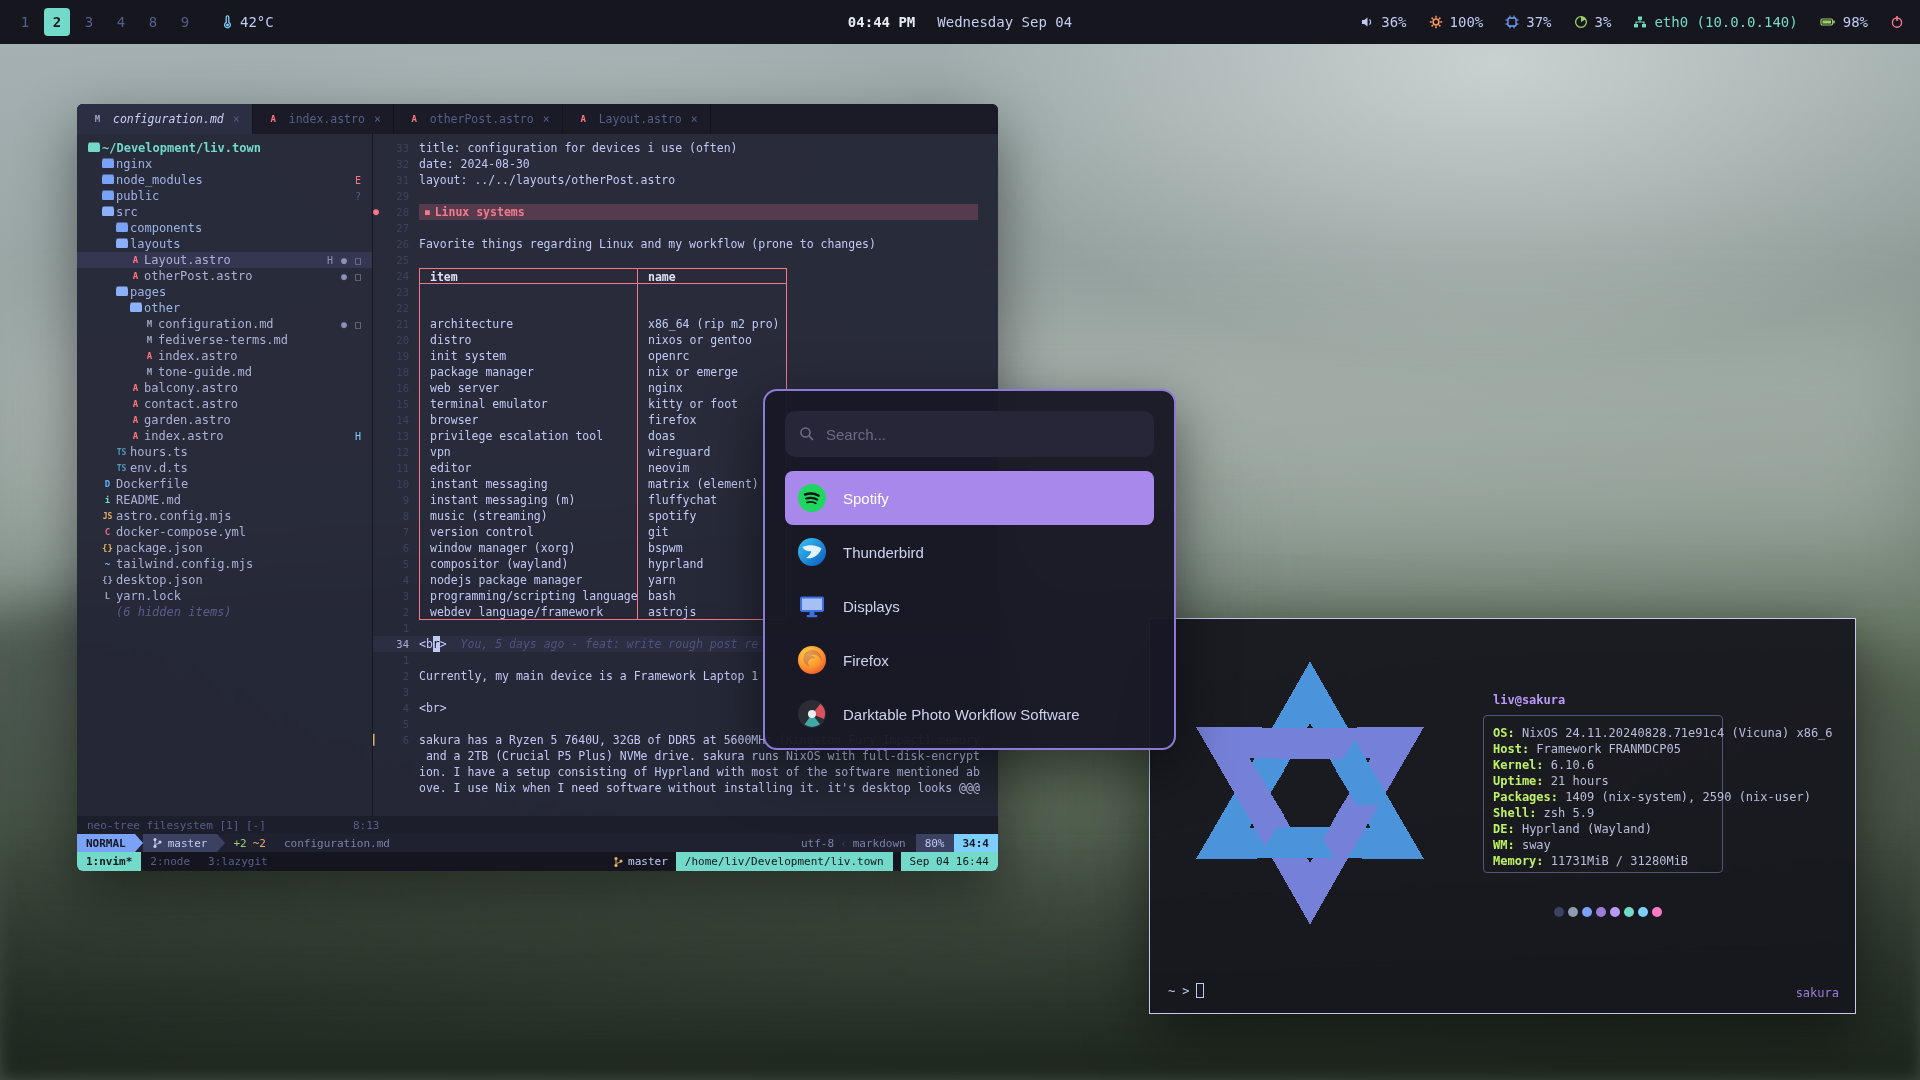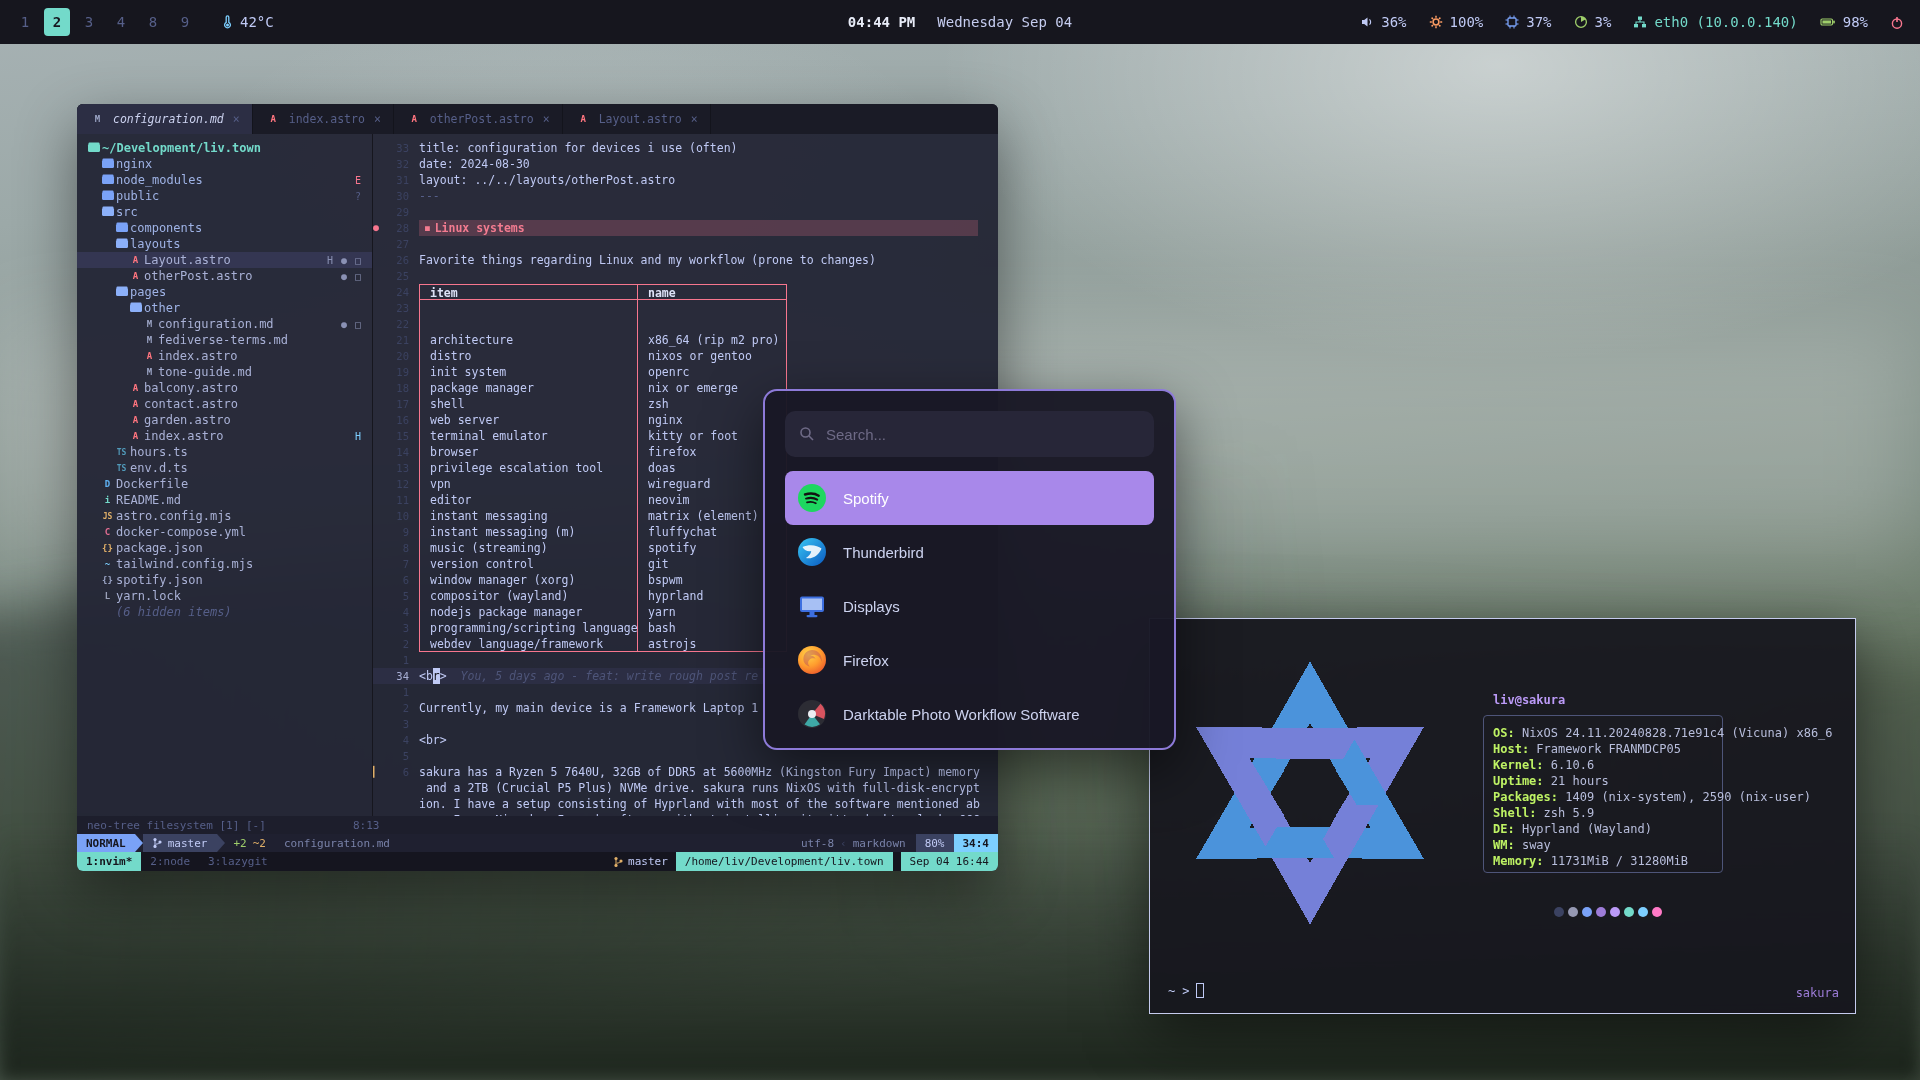--- a/index.html
+++ b/index.html
@@ -18,21 +18,21 @@
   
   .topbar{position:absolute;left:0;top:0;width:1920px;height:44px;z-index:10;background:#16161e;display:flex;align-items:center;font-family:"DejaVu Sans Mono",monospace;font-size:14px;color:#c0caf5}
   .tb-left{display:flex;align-items:center;gap:6px;padding-left:12px}
   .ws{min-width:26px;height:28px;display:flex;align-items:center;justify-content:center;border-radius:4px;color:#565f89;cursor:default}
   .ws.active{background:#73daca;color:#16161e;font-weight:bold}
   .temp{display:flex;align-items:center;gap:6px;margin-left:22px;color:#c0caf5}
   .temp svg{color:#7dcfff}
   .tb-center{position:absolute;left:50%;transform:translateX(-50%);display:flex;gap:22px;align-items:center}
   .tb-time{font-weight:bold;color:#e8ecf8}
   .tb-date{color:#c6cdf0}
-  .tb-right{margin-left:auto;display:flex;align-items:flex-end;gap:22px;padding-right:16px}
+  .tb-right{margin-left:auto;display:flex;align-items:center;gap:22px;padding-right:16px}
   .mod{display:flex;align-items:center;gap:7px;color:#c0caf5}
   .mod svg{flex:none}
   .i-vol{color:#c0caf5}.i-cpu{color:#ff9e64}.i-mem{color:#7aa2f7}.i-disk{color:#9ece6a}
   .i-net{color:#73daca}.net-text{color:#73daca}.i-bat{color:#9ece6a}.i-pow{color:#f7768e}
 
   
   .editor{position:absolute;left:77px;top:104px;width:921px;height:767px;z-index:3;background:rgba(35,37,53,0.96);border-radius:6px;overflow:hidden;box-shadow:0 22px 60px rgba(0,0,0,0.45);display:flex;flex-direction:column;font-family:"DejaVu Sans Mono",monospace;font-size:11.5px;color:#a9b1d6}
   .tabbar{flex:none;height:30px;background:#1a1b26;display:flex;align-items:stretch}
   .tab{display:flex;align-items:center;gap:7px;padding:0 12px;color:#565f89;border-right:1px solid #13141c;font-size:11.5px}
   .tab.tab-active{background:#2c2e44;color:#cdd3f0;font-style:italic}
@@ -453,21 +453,21 @@
         <div class="tree-row">
           <span class="tree-pad" style="width: 18px;"></span>
           <span class="ic ic-tw">~</span>
           <span class="tree-label">tailwind.config.mjs</span>
           <span class="tree-badge"></span>
         </div>
 
         <div class="tree-row">
           <span class="tree-pad" style="width: 18px;"></span>
           <span class="ic ic-json2">{}</span>
-          <span class="tree-label">spotify.json</span>
+          <span class="tree-label">desktop.json</span>
           <span class="tree-badge"></span>
         </div>
 
         <div class="tree-row">
           <span class="tree-pad" style="width: 18px;"></span>
           <span class="ic ic-lock">L</span>
           <span class="tree-label">yarn.lock</span>
           <span class="tree-badge"></span>
         </div>
 
@@ -510,31 +510,20 @@
           <span class="gut">31</span>
           <span class="c1"></span>
           <span class="c2"></span>
           <span class="pre"></span>
           <span class="cur"></span>
           <span class="post"></span>
           <span class="btext">layout: ../../layouts/otherPost.astro</span>
           <span class="blame"></span>
         </div>
 
-        <div class="bufline dim">
-          <span class="sign"></span>
-          <span class="gut">30</span>
-          <span class="c1"></span>
-          <span class="c2"></span>
-          <span class="pre"></span>
-          <span class="cur"></span>
-          <span class="post"></span>
-          <span class="btext">---</span>
-          <span class="blame"></span>
-        </div>
 
         <div class="bufline">
           <span class="sign"></span>
           <span class="gut">29</span>
           <span class="c1"></span>
           <span class="c2"></span>
           <span class="pre"></span>
           <span class="cur"></span>
           <span class="post"></span>
           <span class="btext"></span>
@@ -666,31 +655,20 @@
           <span class="gut">18</span>
           <span class="c1">package manager</span>
           <span class="c2">nix or emerge</span>
           <span class="pre"></span>
           <span class="cur"></span>
           <span class="post"></span>
           <span class="btext"></span>
           <span class="blame"></span>
         </div>
 
-        <div class="bufline tbl">
-          <span class="sign"></span>
-          <span class="gut">17</span>
-          <span class="c1">shell</span>
-          <span class="c2">zsh</span>
-          <span class="pre"></span>
-          <span class="cur"></span>
-          <span class="post"></span>
-          <span class="btext"></span>
-          <span class="blame"></span>
-        </div>
 
         <div class="bufline tbl">
           <span class="sign"></span>
           <span class="gut">16</span>
           <span class="c1">web server</span>
           <span class="c2">nginx</span>
           <span class="pre"></span>
           <span class="cur"></span>
           <span class="post"></span>
           <span class="btext"></span>

